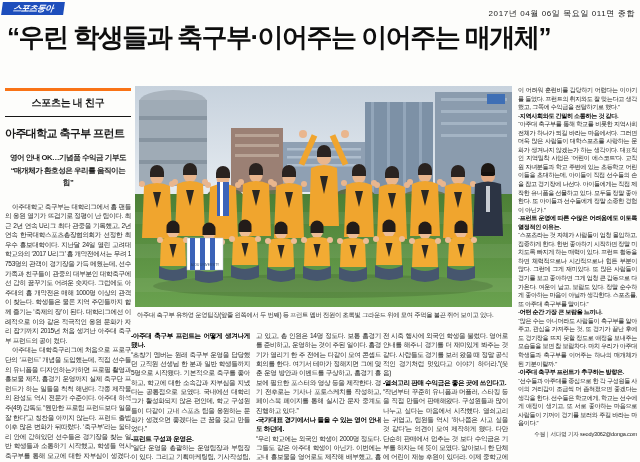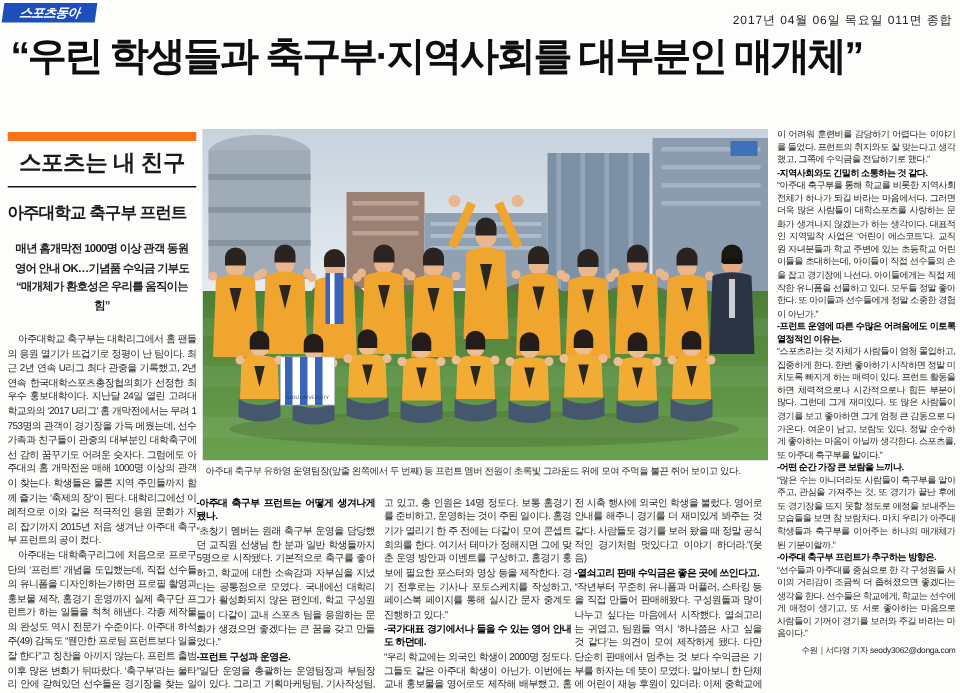--- a/index.html
+++ b/index.html
@@ -20,22 +20,22 @@
     position:absolute;right:5px;top:8px;font-size:8px;color:#222;letter-spacing:0.6px;
   }
   #headline{
     position:absolute;left:7px;top:20px;width:630px;
     font-size:26px;font-weight:900;color:#0e0e0e;letter-spacing:-1.5px;
     white-space:nowrap;
   }
   
   #col1{position:absolute;left:5px;top:88px;width:126px;height:372px;overflow:hidden;}
   #sectionbox{
-    border-top:6px solid #f97316;border-bottom:1.5px solid #161616;
-    padding:5px 0 6px;text-align:center;font-weight:bold;font-size:15px;letter-spacing:-0.3px;
+    border-top:3px solid #f97316;border-bottom:1.5px solid #161616;
+    padding:5px 0 6px;text-align:center;font-weight:bold;font-size:10px;letter-spacing:-0.3px;
   }
   #subtitle{margin-top:9px;text-align:left;font-weight:bold;font-size:11px;letter-spacing:-0.6px;}
   #bullets{margin-top:11px;}
   #bullets .bullet-line{
     text-align:center;font-weight:bold;font-size:7.6px;line-height:12.5px;letter-spacing:-0.5px;color:#222;
   }
   #lede{margin-top:12px;}
   #lede .lede-p{
     font-size:6.6px;line-height:9.6px;letter-spacing:-0.35px;text-align:justify;
     word-break:break-all;text-indent:7px;color:#1c1c1c;
@@ -64,29 +64,28 @@
 </head>
 <body>
 
 <div id="page">
 
   <div id="logo">
     <span>스포츠동아</span>
   </div>
   <div id="dateline">2017년 04월 06일 목요일 011면 종합</div>
 
-  <div id="headline">“우린 학생들과 축구부·지역사회를 대부분인 매개체”</div>
+  <div id="headline">“우린 학생들과 축구부·이어주는 이어주는 매개체”</div>
 
   <div id="col1">
     <div id="sectionbox">
       <span>스포츠는 내 친구</span>
     </div>
     <div id="subtitle">아주대학교 축구부 프런트</div>
     <div id="bullets">
-        <div class="bullet-line">매년 홈개막전 1000명 이상 관객 동원</div>
         <div class="bullet-line">영어 안내 OK…기념품 수익금 기부도</div>
         <div class="bullet-line">“매개체가 환호성은 우리를 움직이는 힘”</div>
       </div>
     <div id="lede">
         <div class="lede-p">아주대학교 축구부는 대학리그에서 홈 팬들의 응원 열기가 뜨겁기로 정평이 난 팀이다. 최근 2년 연속 U리그 최다 관중을 기록했고, 2년 연속 한국대학스포츠총장협의회가 선정한 최우수 홍보대학이다. 지난달 24일 열린 고려대학교와의 ‘2017 U리그’ 홈 개막전에서는 무려 1753명의 관객이 경기장을 가득 메웠는데, 선수 가족과 친구들이 관중의 대부분인 대학축구에선 감히 꿈꾸기도 어려운 숫자다. 그럼에도 아주대의 홈 개막전은 매해 1000명 이상의 관객이 찾는다. 학생들은 물론 지역 주민들까지 함께 즐기는 ‘축제의 장’이 된다. 대학리그에선 이례적으로 이와 같은 적극적인 응원 문화가 자리 잡기까지 2015년 처음 생겨난 아주대 축구부 프런트의 공이 컸다.</div>
         <div class="lede-p">아주대는 대학축구리그에 처음으로 프로구단의 ‘프런트’ 개념을 도입했는데, 직접 선수들의 유니폼을 디자인하는가하면 프로필 촬영과 홍보물 제작, 홈경기 운영까지 실제 축구단 프런트가 하는 일들을 척척 해낸다. 각종 제작물의 완성도 역시 전문가 수준이다. 아주대 하석주(49) 감독도 “웬만한 프로팀 프런트보다 일을 잘 한다”고 칭찬을 아끼지 않는다. 프런트 출범 이후 많은 변화가 뒤따랐다. ‘축구부’라는 울타리 안에 갇혀있던 선수들은 경기장을 찾는 일반 학생들과 소통하기 시작했고, 학생들 역시 축구부를 통해 모교에 대한 자부심이 생겼다. 어느덧 축구부가 아주대를 둘러싼 작은 지역사회를 하나로 똘똘 뭉치게 만드는 구심점 역할을 하게 된 셈이다. 이처럼 축구를 매개로 ‘우리’를 만들어가는 아주대 축구부 프런트 유하영 운영팀장을 만났다.</div>
       </div>
   </div>
 
   <div id="photo">

